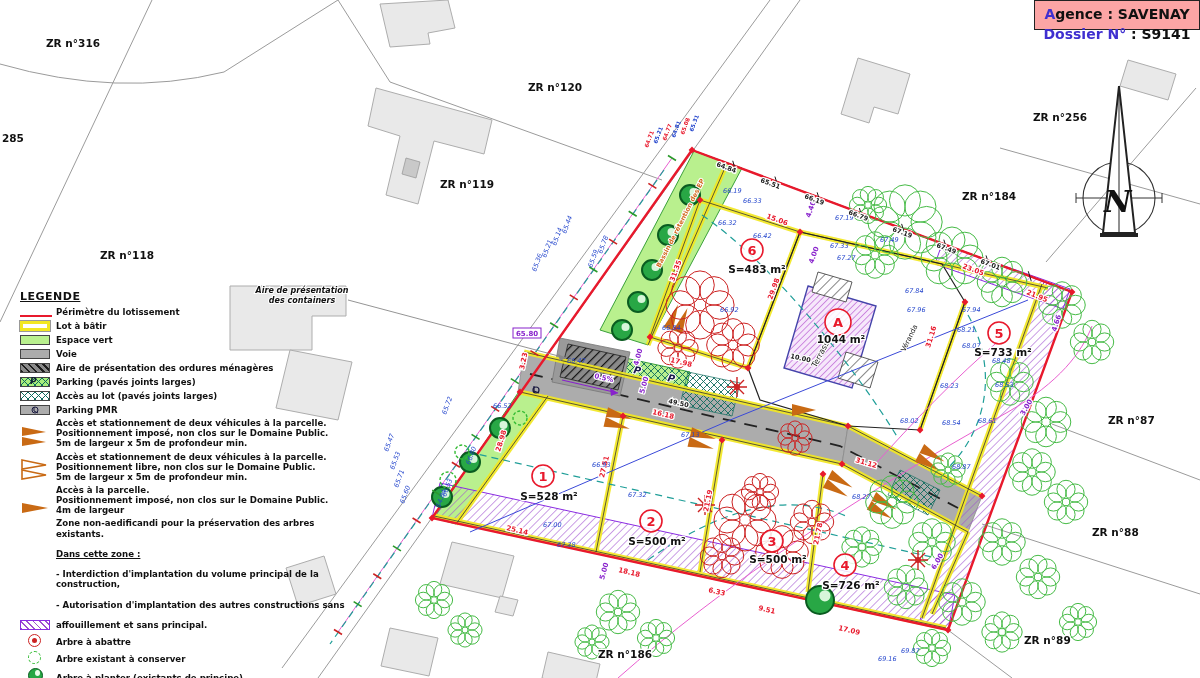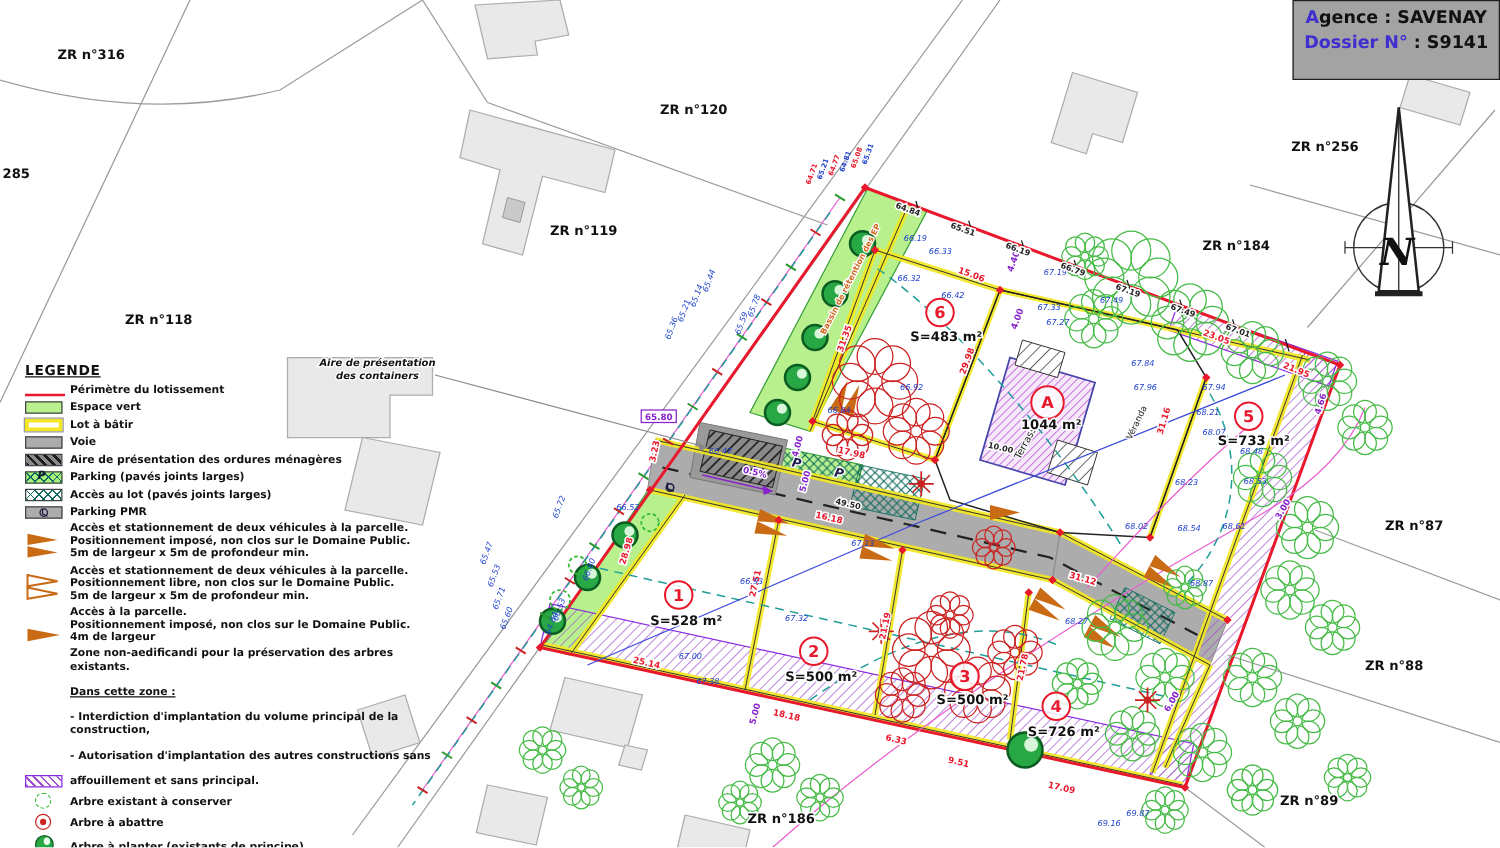--- a/index.html
+++ b/index.html
@@ -21,22 +21,22 @@
   .bline{stroke:#3a49d8;stroke-width:1;fill:none;}
   .cdash{stroke:#222;stroke-width:1.8;fill:none;stroke-dasharray:13 9;}
   .dim-red{fill:#e8192c;font-size:7px;font-weight:bold;}
   .dim-blue{fill:#2244cc;font-size:6.5px;font-style:italic;}
   .dim-purple{fill:#8822cc;font-size:7px;font-weight:bold;}
   .dim-black{fill:#222;font-size:6.5px;font-weight:bold;}
   .halo{paint-order:stroke;stroke:#fff;stroke-width:2.5px;}
   .north-n{font-family:"DejaVu Serif","Liberation Serif",serif;font-style:italic;font-weight:bold;font-size:30px;fill:#111;}
 
   
-  #title-block{position:absolute;right:0;top:0;width:166px;height:64px;z-index:3;
-    background:#a3a3a3;border:1.5px solid #222;box-sizing:border-box;text-align:center;padding-top:3px;}
+  #title-block{position:absolute;right:0;top:0;width:166px;height:30px;z-index:3;
+    background:#fca5a5;border:1.5px solid #222;box-sizing:border-box;text-align:center;padding-top:3px;}
   #title-block .tl{font-size:14px;font-weight:bold;color:#111;line-height:20px;white-space:nowrap;}
   #title-block .accent{color:#3f2fd0;}
 
   
   #legend{position:absolute;left:20px;top:290px;width:338px;z-index:2;color:#111;}
   #legend .lg-title{font-size:11px;font-weight:bold;text-decoration:underline;margin-bottom:4px;letter-spacing:.5px;}
   .lg-row{display:flex;align-items:flex-end;margin-bottom:3px;}
   .lg-sw{width:36px;min-width:36px;display:flex;justify-content:flex-start;align-items:center;margin-top:1px;}
   .lg-tx{font-size:8.6px;font-weight:bold;line-height:1.18;white-space:pre-line;}
   .sw-box{width:30px;height:10px;border:1px solid #444;box-sizing:border-box;}
@@ -530,29 +530,29 @@
   <div class="lg-title">LEGENDE</div>
 
   <div class="lg-row">
     <div class="lg-sw">
           <div class="sw-line"></div>
         </div>
     <div class="lg-tx">Périmètre du lotissement</div>
   </div>
   <div class="lg-row">
     <div class="lg-sw">
+          <div class="sw-box sw-lot"></div>
+        </div>
+    <div class="lg-tx">Lot à bâtir</div>
+  </div>
+  <div class="lg-row">
+    <div class="lg-sw">
           <div class="sw-box sw-ev"></div>
         </div>
     <div class="lg-tx">Espace vert</div>
-  </div>
-  <div class="lg-row">
-    <div class="lg-sw">
-          <div class="sw-box sw-lot"></div>
-        </div>
-    <div class="lg-tx">Lot à bâtir</div>
   </div>
   <div class="lg-row">
     <div class="lg-sw">
           <div class="sw-box sw-voie"></div>
         </div>
     <div class="lg-tx">Voie</div>
   </div>
   <div class="lg-row">
     <div class="lg-sw">
           <div class="sw-box sw-aire"></div>
@@ -622,32 +622,32 @@
         </div>
     <div class="lg-tx"><span>Zone non-aedificandi pour la préservation des arbres existants.</span><br>
       <span style="text-decoration:underline">Dans cette zone :</span><br>
       <span>- Interdiction d'implantation du volume principal de la construction,</span><br>
       <span>- Autorisation d'implantation des autres constructions sans</span><br>
       <span>affouillement et sans principal.</span>
     </div>
   </div>
   <div class="lg-row">
     <div class="lg-sw">
+          <div class="sw-circ-red"></div>
+        </div>
+    <div class="lg-tx">Arbre à abattre</div>
+  </div>
+  <div class="lg-row">
+    <div class="lg-sw">
           <div class="sw-circ-dash"></div>
         </div>
     <div class="lg-tx">Arbre existant à conserver</div>
   </div>
   <div class="lg-row">
     <div class="lg-sw">
-          <div class="sw-circ-red"></div>
-        </div>
-    <div class="lg-tx">Arbre à abattre</div>
-  </div>
-  <div class="lg-row">
-    <div class="lg-sw">
           <div class="sw-circ-green"></div>
         </div>
     <div class="lg-tx">Arbre à planter (existants de principe)</div>
   </div>
 
 </div>
 
 </div>
 
 </body></html>

